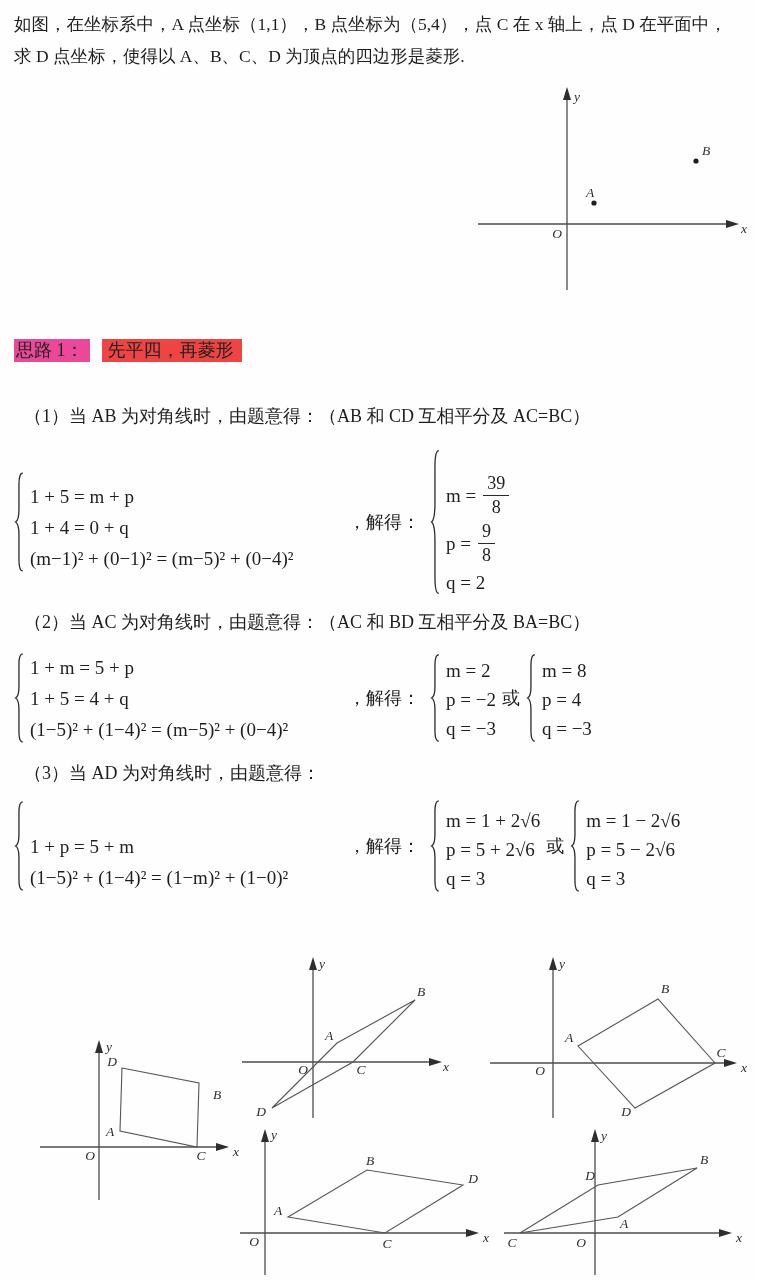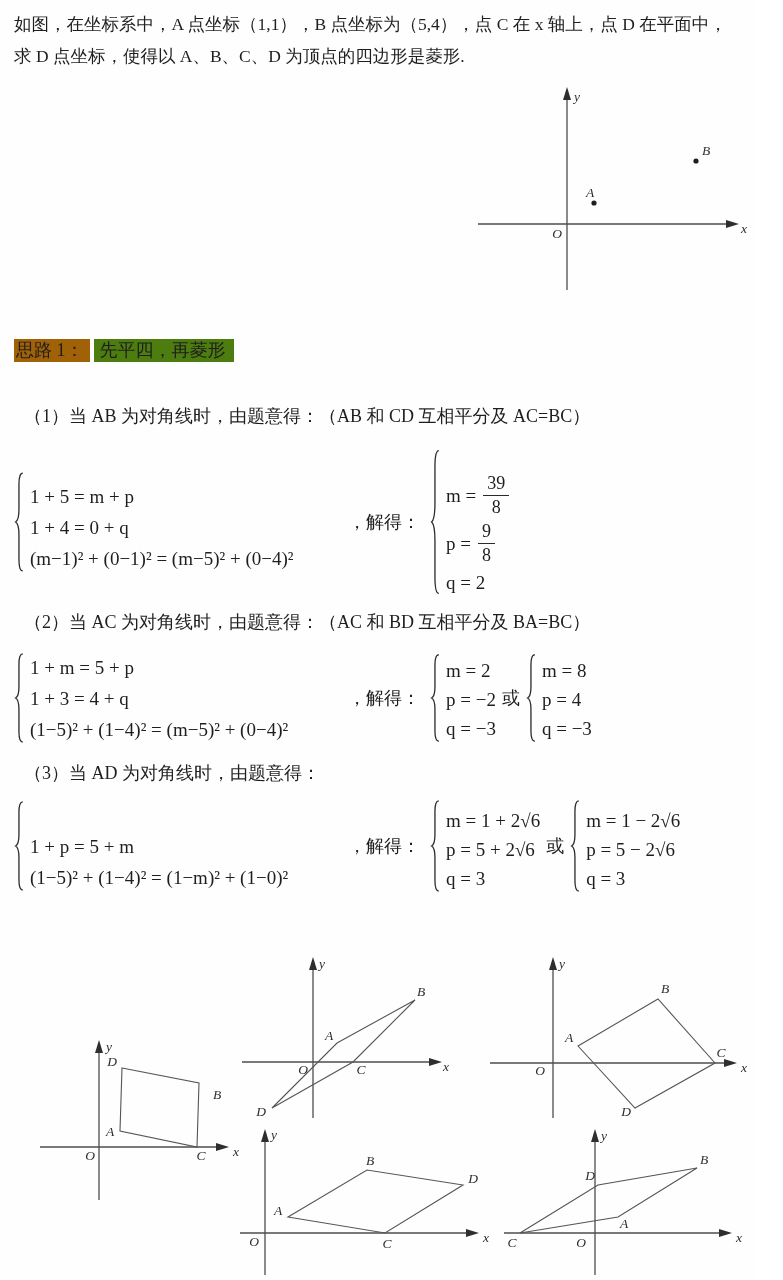--- a/index.html
+++ b/index.html
@@ -6,22 +6,22 @@
   .page {
     position:relative; width:756px; height:1280px; overflow:hidden;
     background:#fefefe; color:#1e1e1e;
     font-family:"Liberation Serif","DejaVu Serif",serif;
   }
   
   .prob { position:absolute; top:8px; left:14px; right:8px; margin:0;
           font-size:17.5px; line-height:32px; }
   .pline { display:block; }
   .heading { position:absolute; top:337px; left:14px; font-size:18px; line-height:27px; }
-  .hl-green { background:#a16207; padding:1px 6px 2px 2px; }
-  .hl-cyan  { background:#4d7c0f; padding:1px 8px 2px 6px; margin-left:4px; }
+  .hl-green { background:#ec4899; padding:1px 6px 2px 2px; }
+  .hl-cyan  { background:#ef4444; padding:1px 8px 2px 6px; margin-left:12px; }
   .setup { position:absolute; top:372px; left:14px; margin:0; font-size:17.5px; }
   .case-title { position:absolute; left:24px; margin:0; font-size:18px; }
   
   .eq-row { position:absolute; left:14px; display:flex; align-items:center; }
   .system { display:flex; align-items:flex-end; }
   .brace  { width:11px; flex:0 0 auto; }
   .sys-lines { margin-left:5px; }
   .sys-lines.w { width:312px; }
   .sys-line { font-size:19px; line-height:31px; white-space:nowrap; }
   .connector { font-size:18px; margin:0 10px 0 6px; white-space:nowrap; }
@@ -109,21 +109,21 @@
   </div>
 
   <p class="case-title" style="top:610px">（2）当 AC 为对角线时，由题意得：（AC 和 BD 互相平分及 BA=BC）</p>
   <div class="eq-row" style="top:648px;height:100px">
     <div class="system">
       <svg class="brace" style="height:94px" viewBox="0 0 20 100" preserveAspectRatio="none">
         <path d="M16 3 Q9 3 9 14 L9 38 Q9 48 3 50 Q9 52 9 62 L9 86 Q9 97 16 97" fill="none" stroke="#2a2a2a" stroke-width="1.3" vector-effect="non-scaling-stroke"></path>
       </svg>
       <div class="sys-lines w">
         <div class="sys-line">1 + m = 5 + p</div>
-        <div class="sys-line">1 + 3 = 4 + q</div>
+        <div class="sys-line">1 + 5 = 4 + q</div>
         <div class="sys-line">(1−5)² + (1−4)² = (m−5)² + (0−4)²</div>
       </div>
     </div>
     <div class="connector">，解得：</div>
     <div class="system">
       <svg class="brace" style="height:92px" viewBox="0 0 20 100" preserveAspectRatio="none">
         <path d="M16 3 Q9 3 9 14 L9 38 Q9 48 3 50 Q9 52 9 62 L9 86 Q9 97 16 97" fill="none" stroke="#2a2a2a" stroke-width="1.3" vector-effect="non-scaling-stroke"></path>
       </svg>
       <div class="sol-lines">
         <div class="sol-line">m = 2</div>

